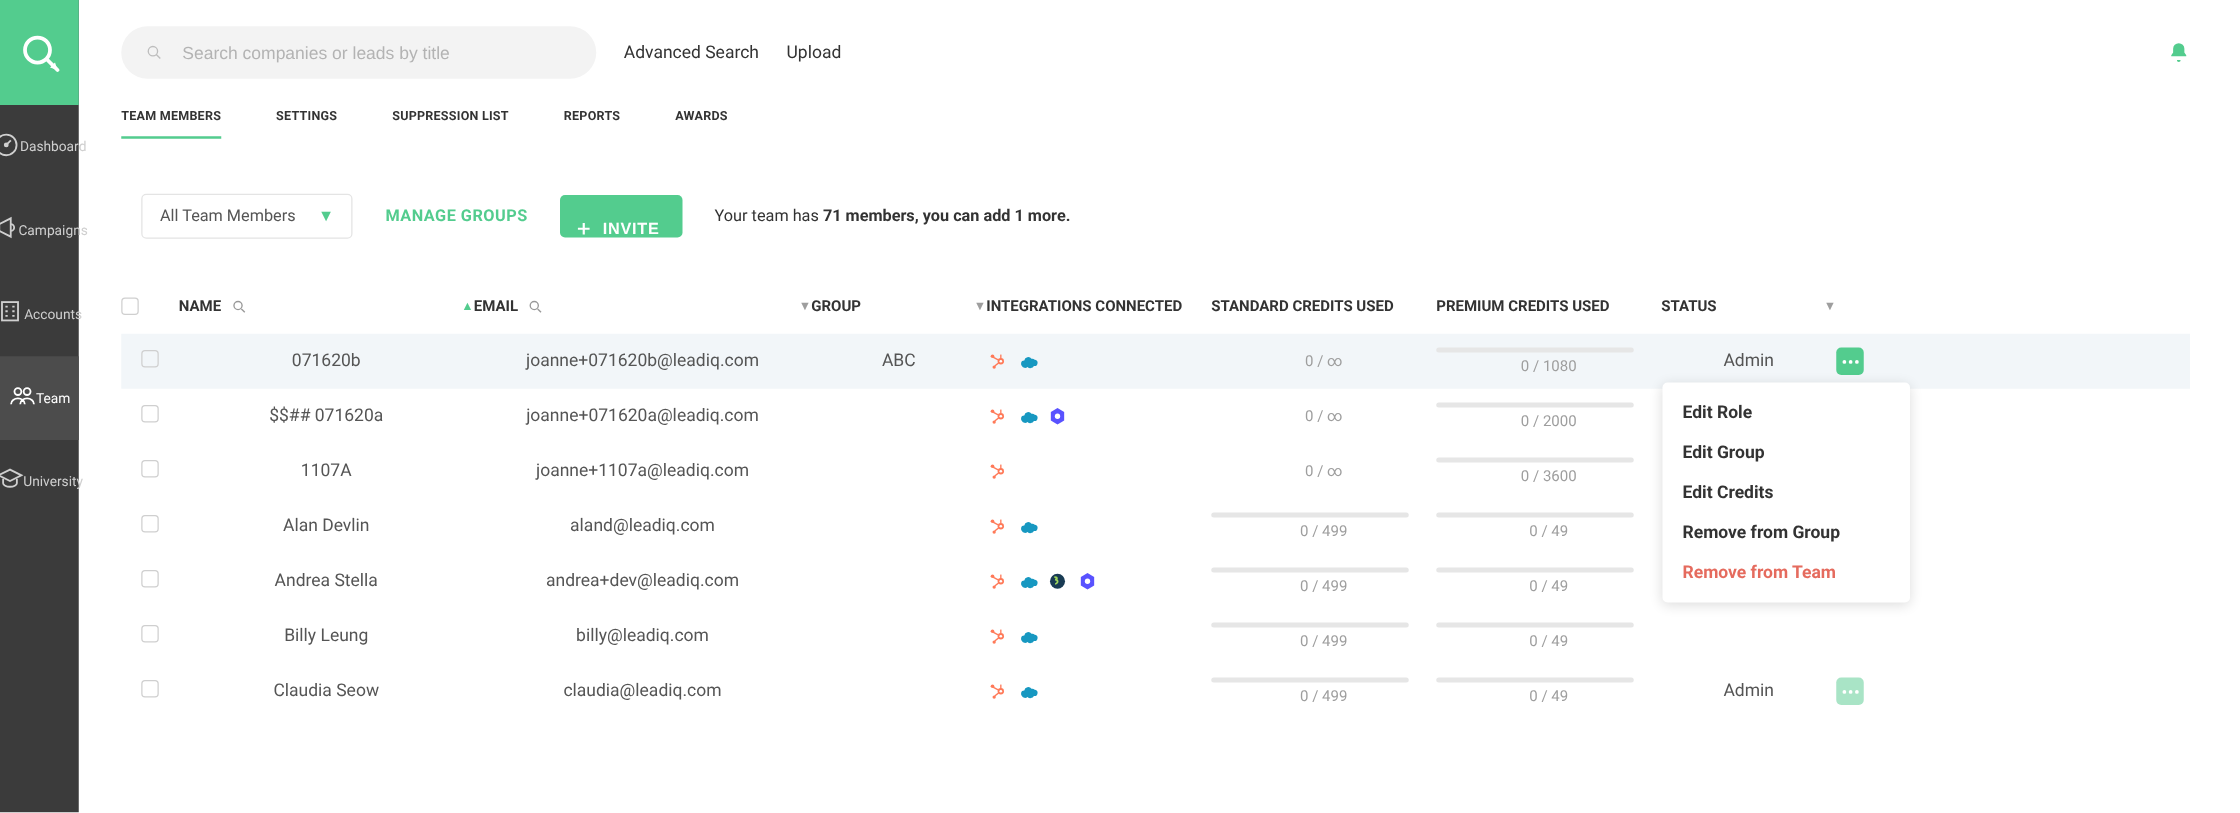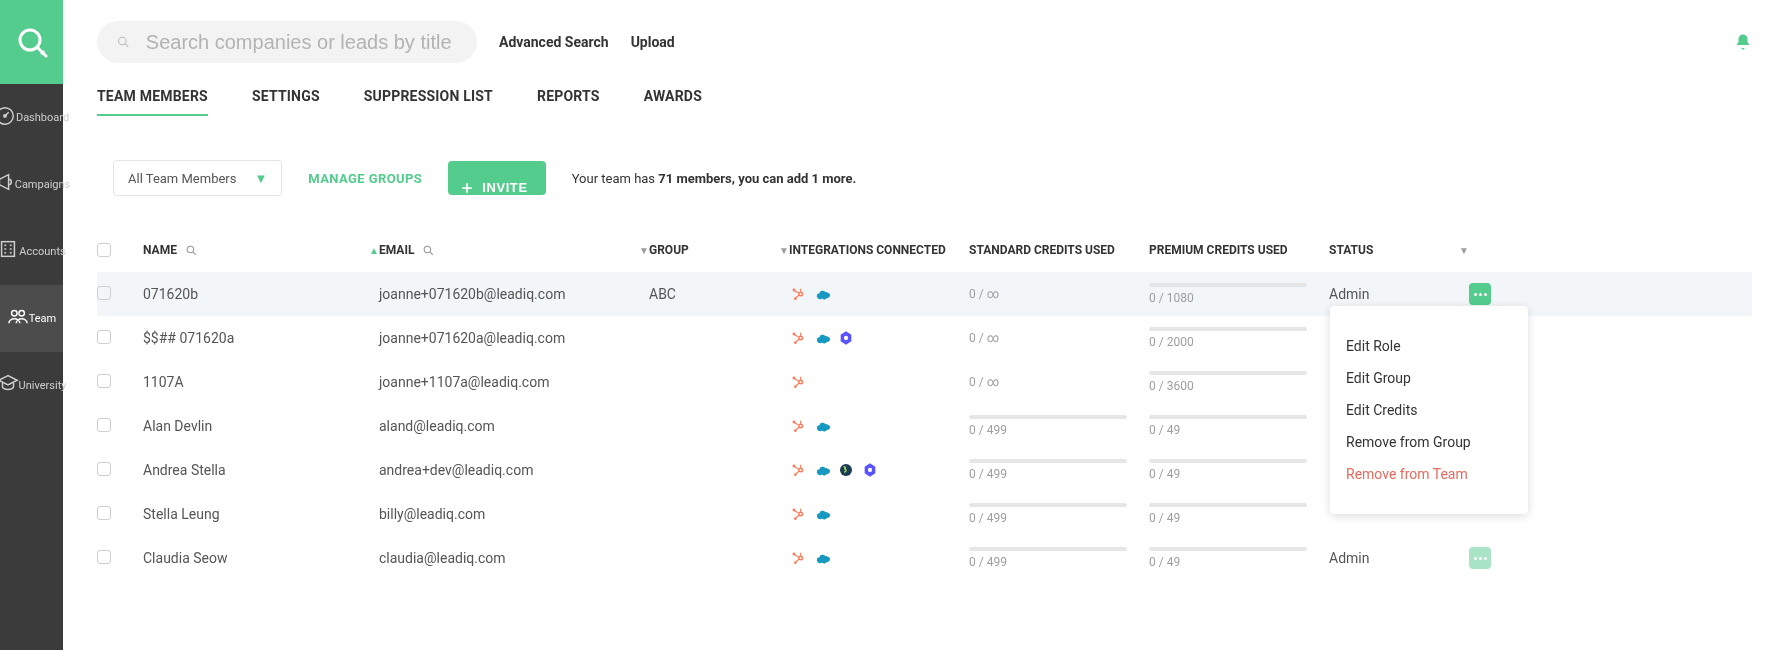--- a/index.html
+++ b/index.html
@@ -13,29 +13,29 @@
   .side-item { display:flex; flex-direction:row; align-items:center; justify-content:center; height: 67px; color:#cfcfcf; cursor:pointer; font-size:11px; }
   .side-item.active { background:#4c4c4c; color:#fff; }
   .side-item span.icon { margin-bottom:6px; }
   .side-item svg { width:22px; height:22px; }
 
   
   .main { flex:1; display:flex; flex-direction:column; padding: 0 40px 0 34px; }
   .topbar { display:flex; align-items:center; height:84px; gap:22px; }
   .search-box { background:#f3f3f3; border-radius:30px; height:42px; width:380px; display:flex; align-items:center; padding:0 20px; color:#b3b3b3; }
   .search-box svg { width:14px; height:14px; margin-right:16px; opacity:.5; }
-  .search-box input { border:none; background:transparent; outline:none; font-size:20px; color:#8b5cf6; width:100%; }
+  .search-box input { border:none; background:transparent; outline:none; font-size:14px; color:#8b5cf6; width:100%; }
   .search-box input::placeholder{ color:#b3b3b3; }
-  .top-link { font-size:14px; font-weight:700; color:#333; cursor:pointer; }
+  .top-link { font-size:14px; font-weight:400; color:#333; cursor:pointer; }
   .top-spacer { flex:1; }
   .bell { color:#53cc8e; cursor:pointer; }
 
   
   .tabs { display:flex; gap:44px; padding-top:4px; border-bottom: none; }
-  .tab { font-size:14px; font-weight:700; letter-spacing:.2px; color:#333; padding-bottom:10px; cursor:pointer; }
+  .tab { font-size:10px; font-weight:700; letter-spacing:.2px; color:#333; padding-bottom:10px; cursor:pointer; }
   .tab.active { color:#333; border-bottom:2px solid #53cc8e; }
 
   
   .toolbar { display:flex; align-items:center; gap:26px; margin-top:44px; margin-left:16px; }
   .dropdown { border:1px solid #e4e4e4; border-radius:4px; height:36px; padding:0 14px; display:flex; align-items:center; font-size:13px; color:#555; cursor:pointer; min-width:148px; justify-content:flex-end; }
   .dropdown .caret { color:#53cc8e; margin-left:18px; }
   .manage-groups { color:#53cc8e; font-weight:700; font-size:13px; letter-spacing:.4px; cursor:pointer; }
   .invite-btn { background:#53cc8e; color:#fff; border:none; border-radius:4px; height:34px; padding:0 18px 0 12px; font-size:13px; font-weight:700; letter-spacing:.6px; display:flex; align-items:flex-end; gap:8px; cursor:pointer; }
   .team-info { font-size:13px; color:#333; }
   .team-info b { font-weight:700; }
@@ -43,36 +43,36 @@
   
   .table { margin-top:32px; width:100%; font-size:14px; }
   .thead, .trow { display:grid; grid-template-columns: 46px 236px 270px 140px 180px 180px 180px 140px 44px; align-items:center; }
   .thead { height:44px; color:#333; font-weight:700; font-size:12px; }
   .th { display:flex; align-items:center; gap:8px; }
   .th .sort-up { color:#53cc8e; font-size:10px; }
   .th .caret { color:#9e9e9e; font-size:10px; }
   .th svg.mag { width:13px; height:13px; opacity:.6; }
   .th-status { display:flex; align-items:center; justify-content:space-between;gap:12px; }
 
-  .trow { height:44px; color:#555; }
+  .trow { height:44px; color:#555;text-align:center; }
   .trow.selected { background:#f2f6f9; }
   .cell-credit { font-size:12px; color:#9e9e9e; }
   .progress { width:158px; height:4px; background:#e6e6e6; border-radius:3px; margin-bottom:4px; }
   .credit-wrap { display:flex; flex-direction:column; }
   .chk { width:14px; height:14px; border:1px solid #cfcfcf; border-radius:3px; display:inline-block; }
   .integration-icons { display:flex; gap:6px; align-items:center; }
   .intg { width:18px; height:18px; display:inline-flex; align-items:center; justify-content:center; }
   .dots-btn { width:22px; height:22px; border-radius:4px; background:#53cc8e; display:none; align-items:center; justify-content:center; cursor:pointer; }
   .trow.selected .dots-btn, .trow.last-row .dots-btn { display:flex; }
   .trow.last-row .dots-btn { background:#a9e4c6; }
   .dots-btn span { display:flex; gap:2px; }
   .dots-btn .d { width:3px; height:3px; background:#fff; border-radius:50%; }
 
   
-  .menu { position:absolute; top:306px; right:264px; width:198px; background:#fff; box-shadow:0 2px 10px rgba(0,0,0,.14); border-radius:4px; padding:24px 0; z-index:50; }
+  .menu { position:absolute; top:306px; right:264px; width:198px; background:#fff; box-shadow:0 2px 10px rgba(0,0,0,.14); border-radius:4px; padding:8px 0; z-index:50;font-weight:bold; }
   .menu-item { padding:8px 16px; font-size:14px; color:#333; cursor:pointer; }
   .menu-item.danger { color:#e56b5e; }
 
   
   svg { display:block; }
 </style>
 </head>
 <body>
 
 <div class="sidebar">
@@ -416,21 +416,21 @@
           </div>
     <div class="credit-wrap">
             <div class="progress"></div>
             <span class="cell-credit">0 / 49</span>
           </div>
     <div></div>
     <div></div>
         </div>
         <div class="trow">
     <div><span class="chk"></span></div>
-    <div>Stella Leung</div>
+    <div>Billy Leung</div>
     <div>billy@leadiq.com</div>
     <div></div>
     <div class="integration-icons">
             <span class="intg">
               <svg width="16" height="16" viewBox="0 0 24 24">
                 <g fill="#ff7a59">
                   <circle cx="6" cy="6" r="2.2"></circle>
                   <circle cx="16" cy="12" r="3.8"></circle>
                   <circle cx="8" cy="19" r="2"></circle>
                   <rect x="7" y="6.4" width="7" height="1.6" transform="rotate(28 7 6.4)"></rect>

